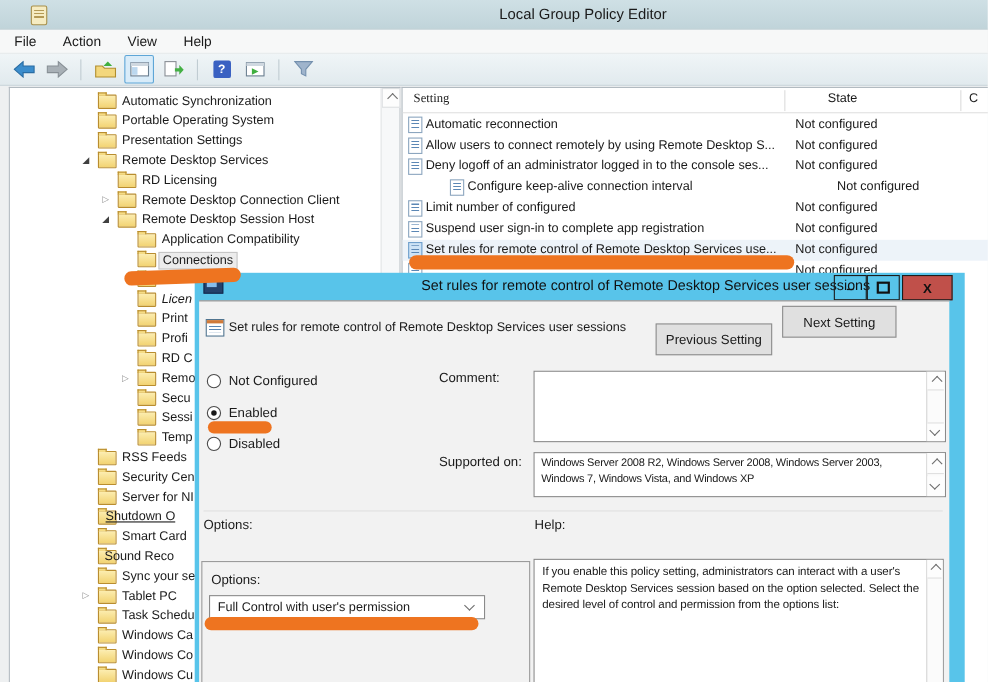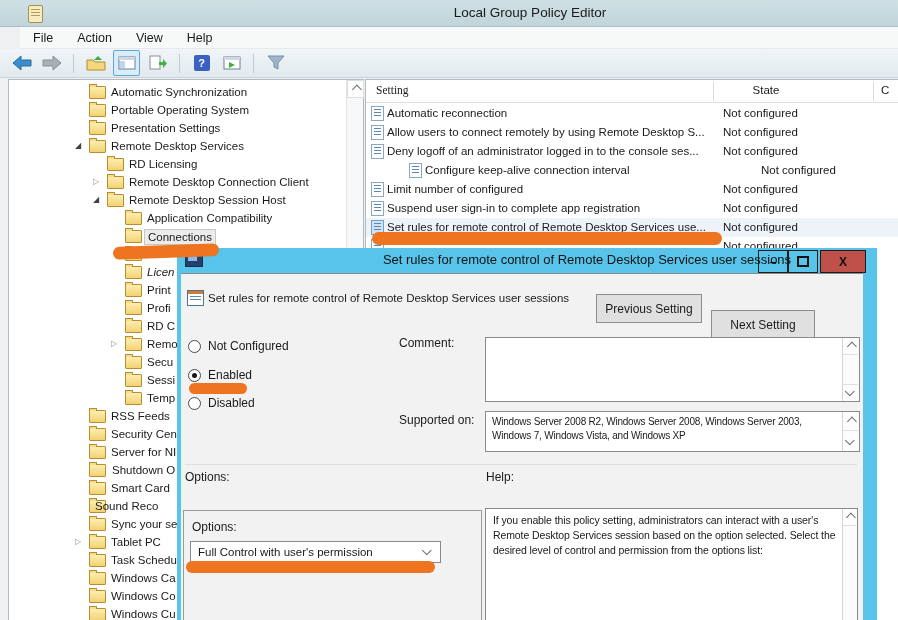--- a/index.html
+++ b/index.html
@@ -6,21 +6,21 @@
   #root{position:relative;width:898px;height:620px;background:#eef0f1;overflow:hidden;
         font-family:"Liberation Sans",sans-serif;color:#1a1a1a;}
   .abs{position:absolute;}
   
   .titlebar{left:0;top:0;right:0;height:26px;background:linear-gradient(#cfe0e5,#c0d4da);border-bottom:1px solid #a9c0c8;}
   .gp-icon{left:28px;top:5px;width:13px;height:16px;background:#f6ecc2;border:1px solid #a8904a;border-radius:2px;}
   .gp-icon::before{content:"";position:absolute;left:2px;top:3px;right:2px;height:9px;
         background:repeating-linear-gradient(180deg,#b49a55 0 1px,transparent 1px 3px);}
   .win-title{left:300px;top:5px;width:460px;text-align:center;font-size:13.5px;}
   .menubar{left:0;top:27px;right:0;height:21px;background:#f7f8f8;border-bottom:1px solid #e6e9ea;
-        display:flex;align-items:center;padding-left:13px;gap:24px;font-size:12.5px;margin-left:20px;}
+        display:flex;align-items:center;padding-left:13px;gap:24px;font-size:12.5px;}
   .menu-item{cursor:default;}
   .toolbar{left:0;top:49px;right:0;height:28px;background:linear-gradient(#f0f5f7,#e1eaee);
         border-bottom:1px solid #c8d4d9;display:flex;align-items:center;padding-left:9px;gap:5px;}
   .tb-btn{width:25px;height:24px;display:flex;align-items:center;justify-content:center;}
   .tb-btn.active{border:1px solid #5ea6d7;background:#d9ecf9;border-radius:2px;}
   .tb-sep{width:1px;height:19px;background:#c0ccd2;margin:0 4px;}
   .help-sq{width:16px;height:16px;background:#3a61c2;color:#fff;font-weight:bold;font-size:11px;
         display:flex;align-items:center;justify-content:center;border-radius:2px;}
   
   .tree-pane{left:8px;top:79px;width:354px;height:541px;background:#fff;border:1px solid #b2bac0;border-bottom:none;}
@@ -237,21 +237,21 @@
         <div class="tree-row" style="top: 345px; left: 0px;">
           <span class="folder" style="left: 80px;"></span>
           <span class="tree-label" style="left: 99px;">Security Cen</span>
         </div>
         <div class="tree-row" style="top: 363px; left: 0px;">
           <span class="folder" style="left: 80px;"></span>
           <span class="tree-label" style="left: 99px;">Server for NI</span>
         </div>
         <div class="tree-row" style="top: 381px; left: 0px;">
           <span class="folder" style="left: 80px;"></span>
-          <span class="tree-label" style="left: 100px;">Shutdown O</span>
+          <span class="tree-label" style="left: 84px; text-decoration: underline;">Shutdown O</span>
         </div>
         <div class="tree-row" style="top: 399px; left: 0px;">
           <span class="folder" style="left: 80px;"></span>
           <span class="tree-label" style="left: 99px;">Smart Card</span>
         </div>
         <div class="tree-row" style="top: 417px; left: 0px;">
           <span class="folder" style="left: 80px;"></span>
           <span class="tree-label" style="left: 83px;">Sound Reco</span>
         </div>
         <div class="tree-row" style="top: 435px; left: 0px;">
@@ -346,21 +346,21 @@
       <div class="abs dlg-btn" style="right:89px;width:28px;">–</div>
       <div class="abs dlg-btn" style="right:59px;width:28px;">
           <div style="width:8px;height:7px;border:2px solid #111;"></div>
         </div>
       <div class="abs dlg-btn" style="right:11px;width:44px;background:#c0504a;">X</div>
     </div>
     <div class="abs dlg-body">
       <div class="abs dlg-policy-icon"></div>
       <div class="abs dlg-policy-title">Set rules for remote control of Remote Desktop Services user sessions</div>
       <div class="abs btn" style="left:415px;top:20px;width:104px;height:27px;">Previous Setting</div>
-      <div class="abs btn" style="left:530px;top:36px;width:102px;height:27px;">Next Setting</div>
+      <div class="abs btn" style="left:530px;top:4px;width:102px;height:27px;">Next Setting</div>
 
       <div id="radio-group">
           <div class="radio-row" style="top: 64px;">
             <span class="radio"></span>
             <span>Not Configured</span>
           </div>
           <div class="radio-row" style="top: 93px;">
             <span class="radio sel"></span>
             <span>Enabled</span>
           </div>

